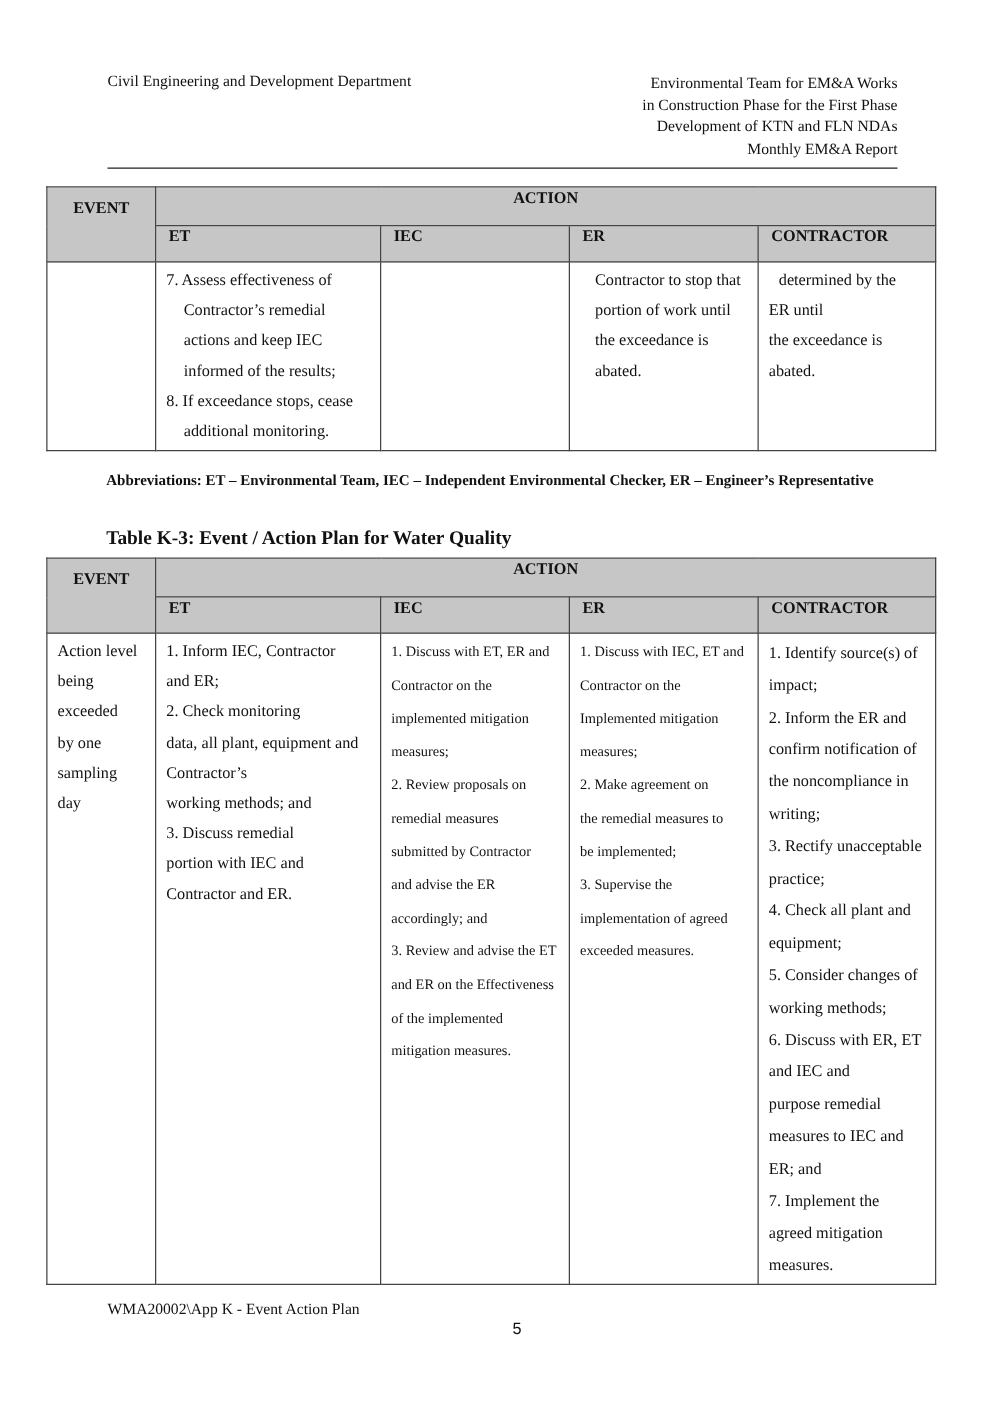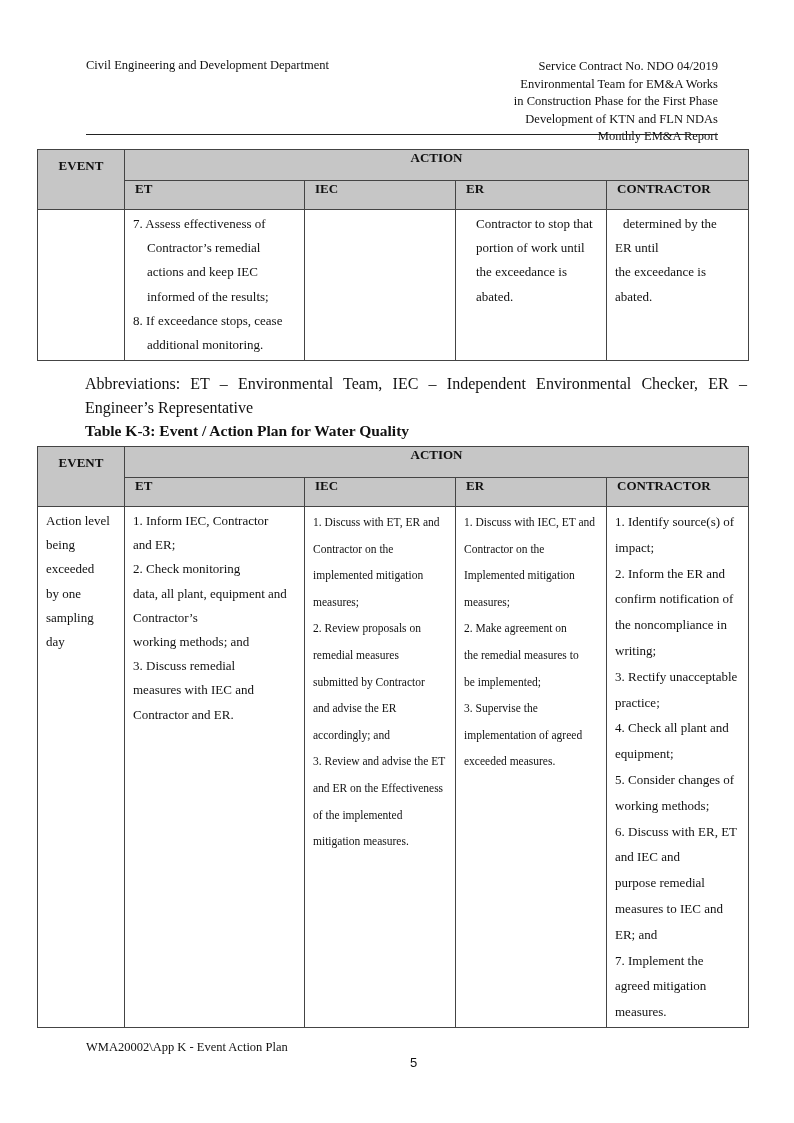--- a/index.html
+++ b/index.html
@@ -11,32 +11,31 @@
   table.ea td, table.ea th { border: 1.5px solid #444; vertical-align: top; }
   table.ea th { background: #c6c6c6; font-weight: bold; font-size: 13px; text-align: left; padding: 0 10px; }
   th.ev { text-align: center !important; vertical-align: top; padding-top: 8px !important; }
   th.act { text-align: center !important; height: 30px; vertical-align: middle; }
   th.sub { height: 28px; vertical-align: middle; margin-top: 45px; }
   #t1 { top: 149px; }
   #t2 { top: 446px; }
   .cell { font-size: 13px; line-height: 24.2px; padding: 2px 6px 2px 8px; }
   .cell.small { font-size: 11.5px; line-height: 26.6px; }
   .cell p { margin: 0; }
-  .abbr { position: absolute; left: 85px; width: 662px; top: 372px; font-size: 16px; line-height: 24px; text-align: justify; text-align-last: left; }
+  .abbr { position: absolute; left: 85px; width: 662px; top: 372px; font-size: 12px; line-height: 24px; text-align: justify; text-align-last: left; font-weight: bold; }
   .tcap { position: absolute; left: 85px; top: 422px; font-size: 15.5px; font-weight: bold; }
   .ftr { position: absolute; left: 86px; top: 1040px; font-size: 12.5px; }
   .pnum { position: absolute; left: 410px; top: 1055px; font-size: 13px; font-family: "Liberation Sans", sans-serif; }
 </style>
 </head>
 <body>
 
 <div>
   <div class="hdr-left">Civil Engineering and Development Department</div>
   <div class="hdr-right">
-    <div>Service Contract No. NDO 04/2019</div>
     <div>Environmental Team for EM&amp;A Works</div>
     <div>in Construction Phase for the First Phase</div>
     <div>Development of KTN and FLN NDAs</div>
     <div>Monthly EM&amp;A Report</div>
   </div>
   <div class="hdr-rule"></div>
 </div>
 
 <table class="ea" id="t1">
   <colgroup>
@@ -116,21 +115,21 @@
           <p>day</p>
         </td>
     <td class="cell">
           <p>1. Inform IEC, Contractor</p>
           <p>and ER;</p>
           <p>2. Check monitoring</p>
           <p>data, all plant, equipment and</p>
           <p>Contractor’s</p>
           <p>working methods; and</p>
           <p>3. Discuss remedial</p>
-          <p>measures with IEC and</p>
+          <p>portion with IEC and</p>
           <p>Contractor and ER.</p>
         </td>
     <td class="cell small">
           <p>1. Discuss with ET, ER and</p>
           <p>Contractor on the</p>
           <p>implemented mitigation</p>
           <p>measures;</p>
           <p>2. Review proposals on</p>
           <p>remedial measures</p>
           <p>submitted by Contractor</p>

